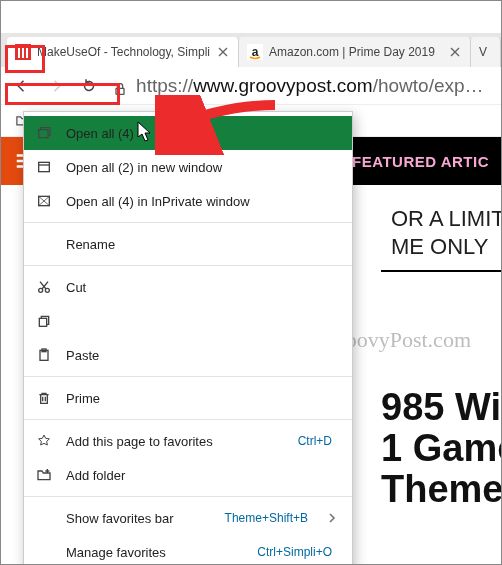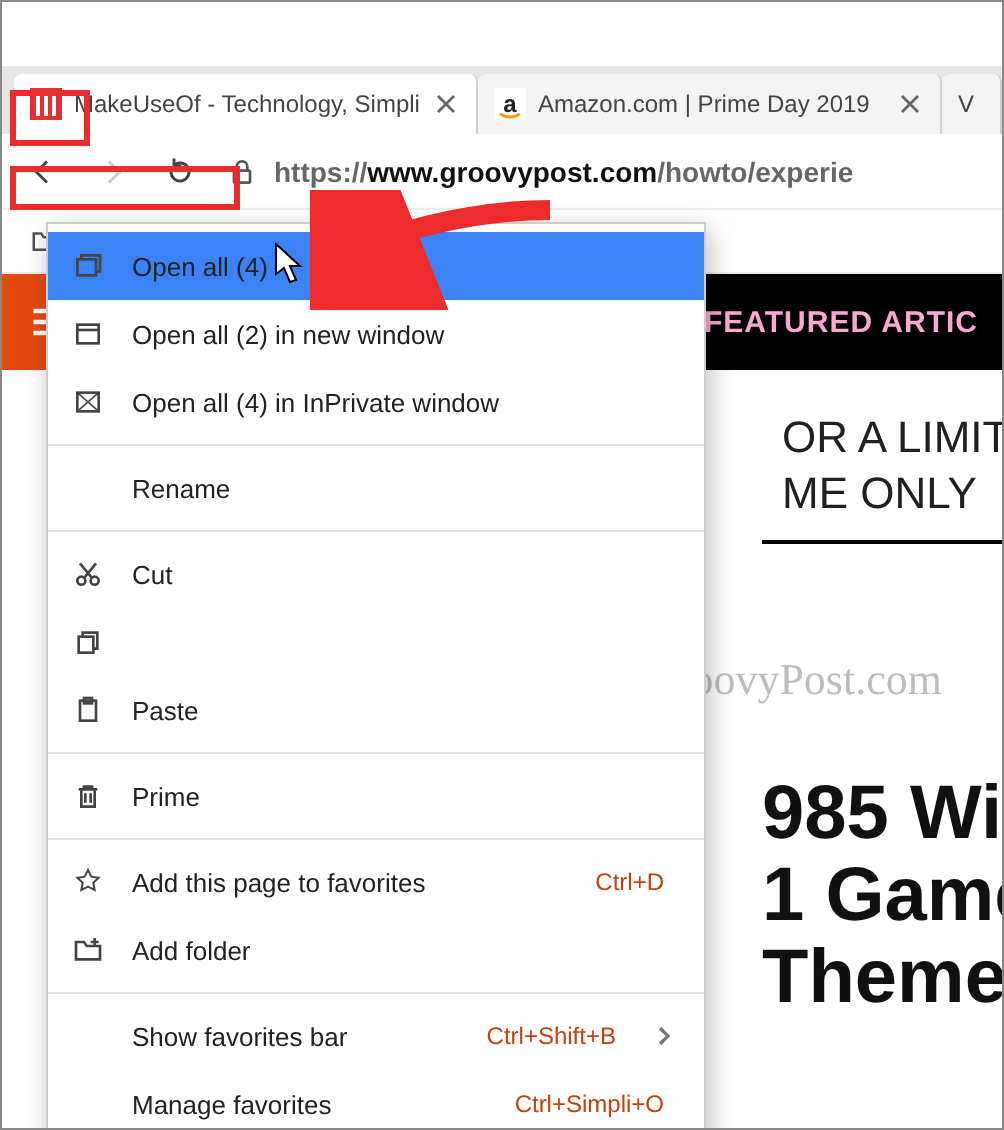--- a/index.html
+++ b/index.html
@@ -57,25 +57,24 @@
     background: #fff;
     border-bottom: 1px solid #eee;
   }
   .nav-btn { width: 22px; height: 22px; display:flex; align-items:center; justify-content:center; color:#666; }
   .nav-btn.disabled { color:#ccc; }
   .addr {
     flex: 1 1 auto;
     display: flex;
     align-items: flex-end;
     gap: 8px;
-    font-size: 14px;
+    font-size: 19px;
     color: #666;
     white-space: nowrap;
     overflow: hidden;
-    font-weight: bold;
   }
   .addr .lock { width:16px; height:16px; color:#666; }
   .addr .url { overflow:hidden; text-overflow: ellipsis; }
   .addr .url .dark { color:#111; }
 
   
   .bookmarks-bar {
     display: flex;
     align-items: center;
     height: 32px;
@@ -162,24 +161,24 @@
   }
   .menu-item {
     display:flex;
     align-items:center;
     height: 34px;
     padding: 0 14px 0 12px;
     gap: 14px;
     cursor: pointer;
     color:#222;
   }
-  .menu-item.hover { background:#3b82f6; }
+  .menu-item.hover { background:#15803d; }
   .menu-item .mi-icon { width:16px; height:16px; flex:0 0 16px; display:flex; align-items:center; justify-content:center; color:#444; }
   .menu-item .mi-label { flex:1 1 auto; }
-  .menu-item .mi-shortcut { color:#c2410c; font-size:12px; margin-right:6px; }
+  .menu-item .mi-shortcut { color:#0369a1; font-size:12px; margin-right:6px; }
   .menu-item .mi-chevron { width:10px; color:#777; }
   .menu-sep { height:1px; background:#e2e2e2; margin:4px 0; }
 
   
   .arrow-anno {
     position:absolute;
     left: 154px; top: 94px;
     pointer-events:none;
   }
 
@@ -390,21 +389,21 @@
           <path d="M3 6h6l2 3h10v10H3z" fill="none" stroke="#444" stroke-width="2"></path>
           <path d="M17 3v6 M14 6h6" stroke="#444" stroke-width="2"></path>
         </svg>
     </span>
     <span class="mi-label">Add folder</span>
   </div>
   <div class="menu-sep"></div>
   <div class="menu-item">
     <span class="mi-icon"></span>
     <span class="mi-label">Show favorites bar</span>
-    <span class="mi-shortcut">Ctrl+Shift+B</span>
+    <span class="mi-shortcut">Theme+Shift+B</span>
     <span class="mi-chevron">
       <svg width="8" height="10" viewBox="0 0 8 10">
           <path d="M2 1 L6 5 L2 9" fill="none" stroke="#777" stroke-width="1.6"></path>
         </svg>
     </span>
   </div>
   <div class="menu-item">
     <span class="mi-icon"></span>
     <span class="mi-label">Manage favorites</span>
     <span class="mi-shortcut">Ctrl+Simpli+O</span>

